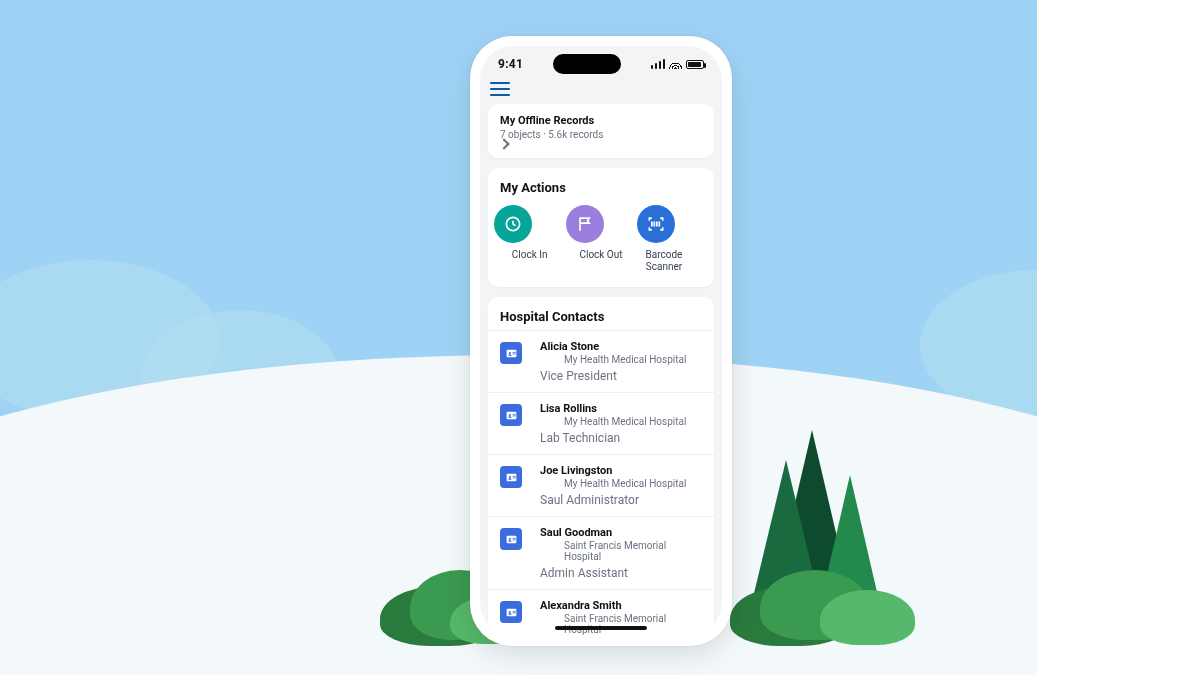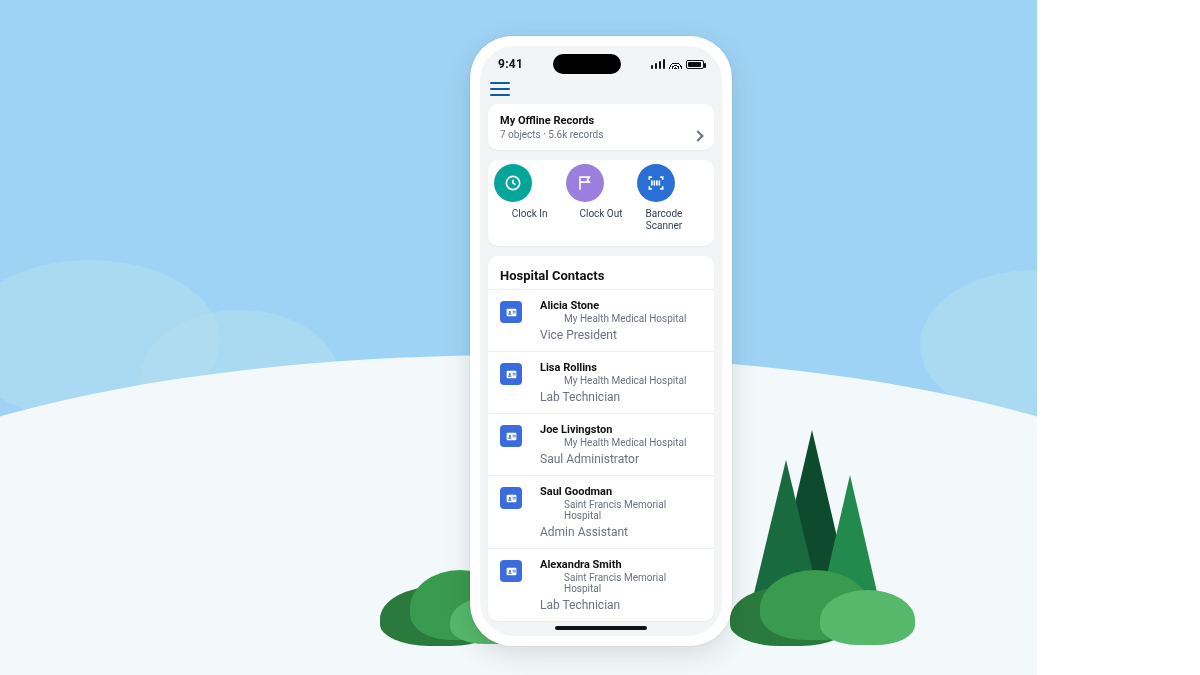--- a/index.html
+++ b/index.html
@@ -83,21 +83,21 @@
     radial-gradient(circle at 50% 100%, transparent 5.5px, #111 5.5px, #111 6.5px, transparent 6.5px);}
   .batt { width:18px; height:9px; border:1px solid #111; border-radius:2px; position:relative; }
   .batt::after{content:"";position:absolute;right:-3px;top:2px;width:2px;height:5px;background:#111;border-radius:1px;}
   .batt::before{content:"";position:absolute;left:1px;top:1px;bottom:1px;width:13px;background:#111;border-radius:1px;}
 
   .topbar { padding: 4px 10px 8px; }
   .hamburger { width:20px; height:14px; display:flex; flex-direction:column; justify-content:space-between; }
   .hamburger span { height:2.2px; background:#0b5cab; border-radius:2px; display:block; }
 
   .card { background:#fff; border-radius:10px; margin: 0 8px 10px; box-shadow: 0 1px 2px rgba(0,0,0,.04); }
-  .offline-row { display:flex; align-items:flex-end; justify-content:space-between; padding:10px 12px; }
+  .offline-row { display:flex; align-items:flex-start; justify-content:space-between; padding:10px 12px;flex-direction:column; }
   .offline-text .title { font-size:11px; font-weight:700; color:#111; }
   .offline-text .sub { font-size:10px; color:#6b7280; margin-top:2px; }
   .chevron { width:8px; height:8px; border-top:2px solid #6b7280; border-right:2px solid #6b7280; transform:rotate(45deg); }
 
   .section-title { font-size:13px; font-weight:700; color:#111; padding: 12px 12px 6px; }
 
   .actions-row { display:flex; justify-content:space-around; padding: 4px 6px 14px; }
   .action { display:flex; flex-direction:column; gap:6px; width:33%; }
   .action .circle { width:38px; height:38px; border-radius:50%; display:flex; align-items:center; justify-content:center; }
   .action .lbl { font-size:10px; color:#374151; text-align:center; line-height:1.2; }
@@ -170,20 +170,21 @@
         <div class="offline-row">
           <div class="offline-text">
             <div class="title">My Offline Records</div>
             <div class="sub">7 objects · 5.6k records</div>
           </div>
           <div class="chevron"></div>
         </div>
       </div>
 
       <div class="card">
+        <div class="section-title">My Actions</div>
         <div class="actions-row">
           <div class="action">
             <div class="circle c-teal">
               <svg width="20" height="20" viewBox="0 0 24 24">
                   <circle class="ic" cx="12" cy="12" r="8"></circle>
                   <path class="ic" d="M12 8v4l3 2"></path>
                 </svg>
             </div>
             <div class="lbl">Clock In</div>
           </div>

